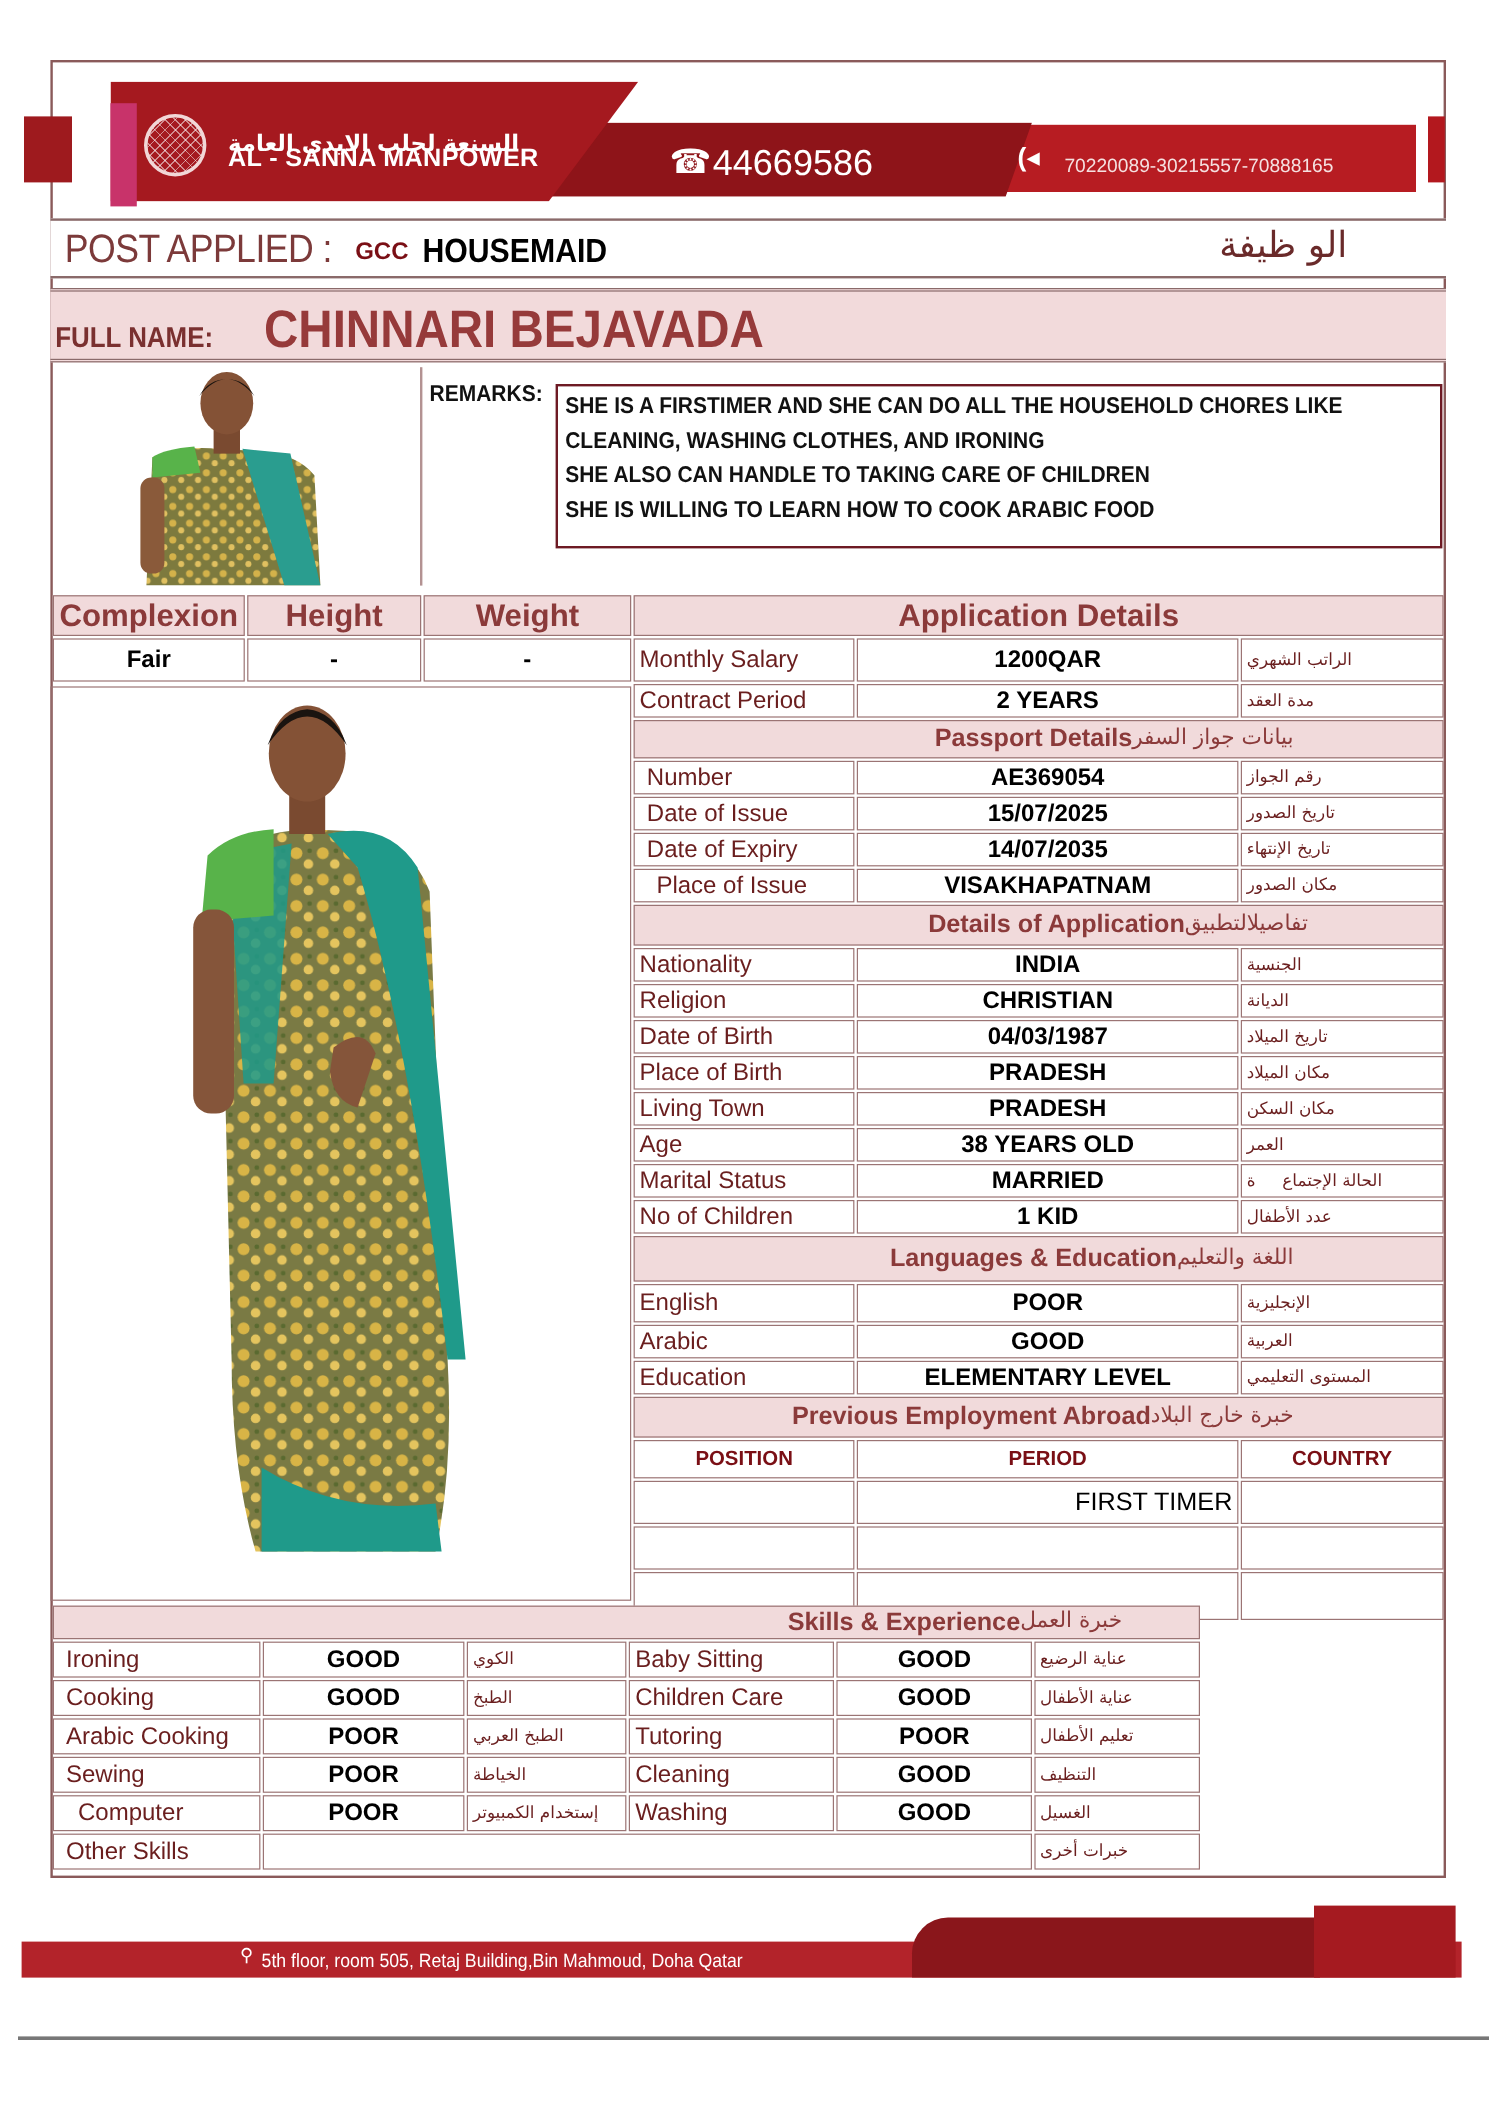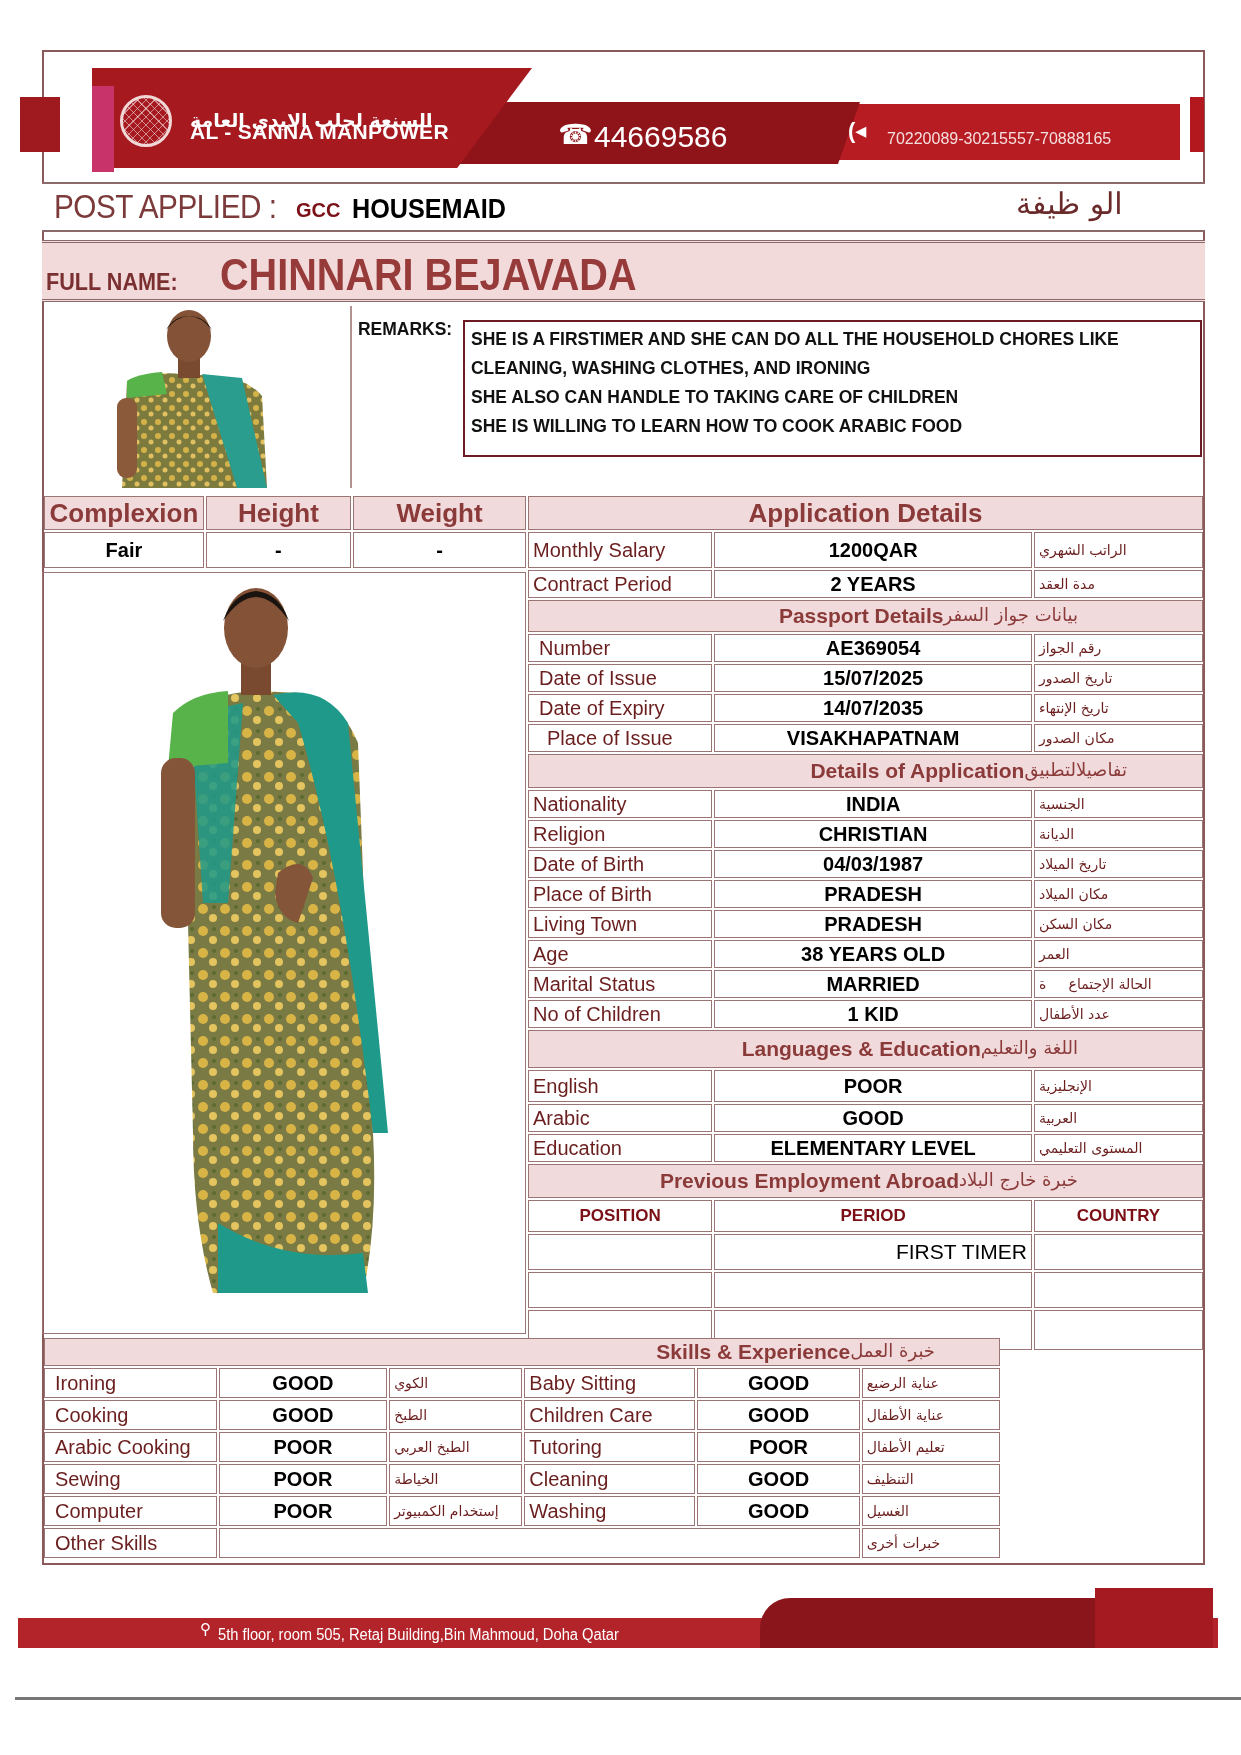--- a/index.html
+++ b/index.html
@@ -188,21 +188,21 @@
         <td class="lab" style="padding-left:10px">Date of Expiry</td>
         <td class="val">14/07/2035</td>
         <td class="ar">تاريخ الإنتهاء</td>
       </tr>
   <tr>
         <td class="lab" style="padding-left:18px">Place of Issue</td>
         <td class="val">VISAKHAPATNAM</td>
         <td class="ar">مكان الصدور</td>
       </tr>
   <tr>
-        <td class="sec" colspan="3" style="height:32px;padding-left:10px"><span>Details of Application</span><span class="sec-ar" style="margin-right:71px">تفاصيلالتطبيق</span></td>
+        <td class="sec" colspan="3" style="height:32px;padding-left:10px"><span>Details of Application</span><span class="sec-ar" style="margin-right:108px">تفاصيلالتطبيق</span></td>
       </tr>
   <tr>
         <td class="lab">Nationality</td>
         <td class="val">INDIA</td>
         <td class="ar">الجنسية</td>
       </tr>
   <tr>
         <td class="lab">Religion</td>
         <td class="val">CHRISTIAN</td>
         <td class="ar">الديانة</td>
@@ -312,21 +312,21 @@
   </tr>
   <tr>
     <td class="lab" style="padding-left:10px;height:28px">Sewing</td>
     <td class="val">POOR</td>
     <td class="ar">الخياطة</td>
     <td class="lab">Cleaning</td>
     <td class="val">GOOD</td>
     <td class="ar">التنظيف</td>
   </tr>
   <tr>
-    <td class="lab" style="padding-left:10px;height:28px">Computer</td>
+    <td class="lab" style="padding-left:20px;height:28px">Computer</td>
     <td class="val">POOR</td>
     <td class="ar">إستخدام الكمبيوتر</td>
     <td class="lab">Washing</td>
     <td class="val">GOOD</td>
     <td class="ar">الغسيل</td>
   </tr>
   <tr>
     <td class="lab" style="padding-left:10px;height:28px">Other Skills</td>
     <td colspan="4"></td>
     <td class="ar">خبرات أخرى</td>

